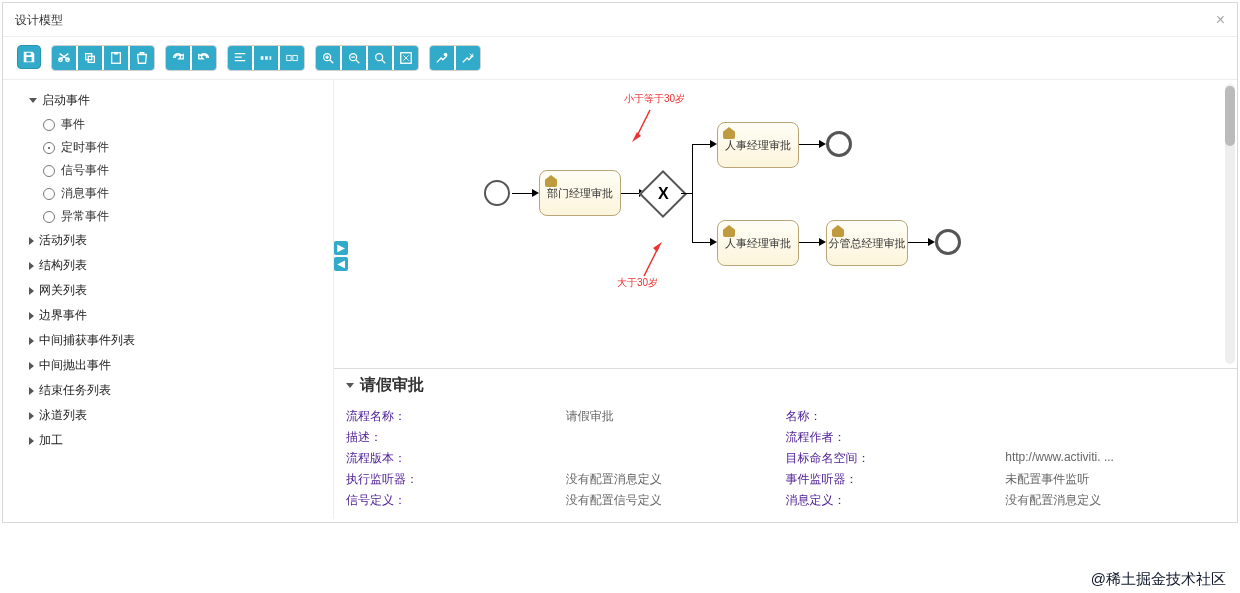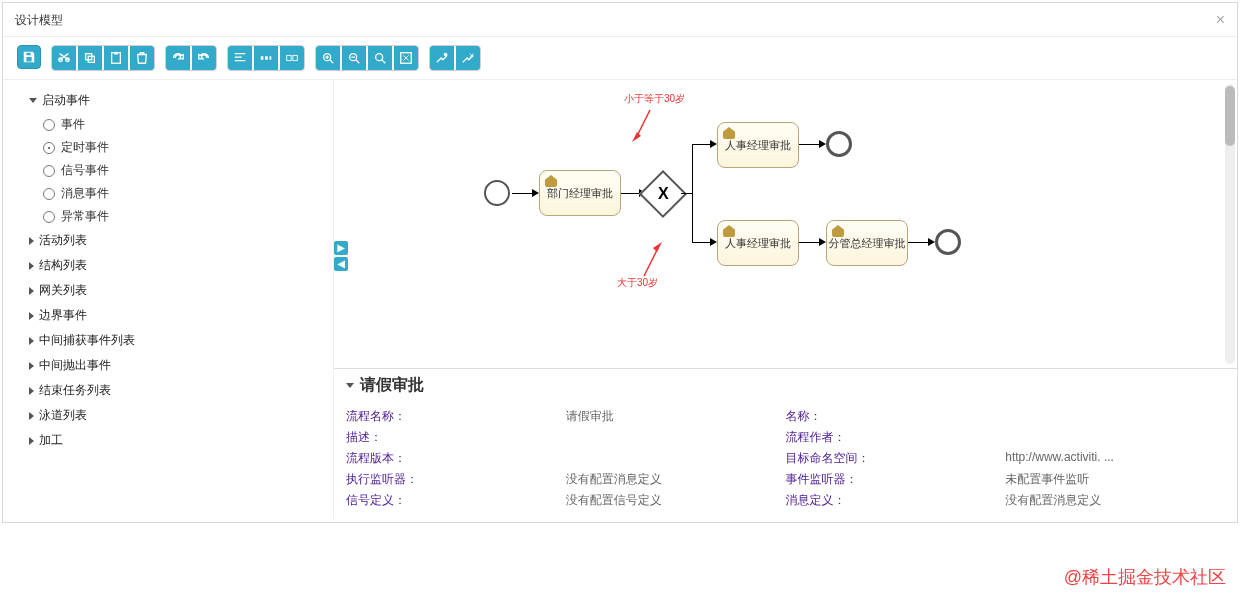--- a/index.html
+++ b/index.html
@@ -38,21 +38,21 @@
 .flow.h { height: 1px; }
 .flow.v { width: 1px; }
 .arrow-r { position:absolute; width:0;height:0;border-style:solid;border-width:4px 0 4px 7px;border-color:transparent transparent transparent #000;}
 .red-label { position: absolute; color: #e33; font-size: 10px; }
 .props { border-top: 1px solid #ddd; background: #fff; }
 .props-header { padding: 6px 12px; font-size: 16px; font-weight: bold; color: #333; display:flex; align-items:center; gap:6px;}
 .props-body { display: flex; padding: 6px 12px 10px; font-size: 12px; color: #111; }
 .props-col { display: grid; grid-template-columns: 1fr 1fr; row-gap: 4px; flex:1; }
 .props-col .lbl { color: #4c1d95; }
 .props-col .val { color: #666; }
-.watermark { position: absolute; right: 14px; bottom: 4px; font-size: 18px; color: #ef4444; }
+.watermark { position: absolute; right: 14px; bottom: 4px; font-size: 15px; color: #0f172a; }
 </style>
 </head>
 <body>
 
 <div class="dialog">
   <div class="dialog-header">
     <span>设计模型</span>
     <span class="dialog-close">×</span>
   </div>
 

